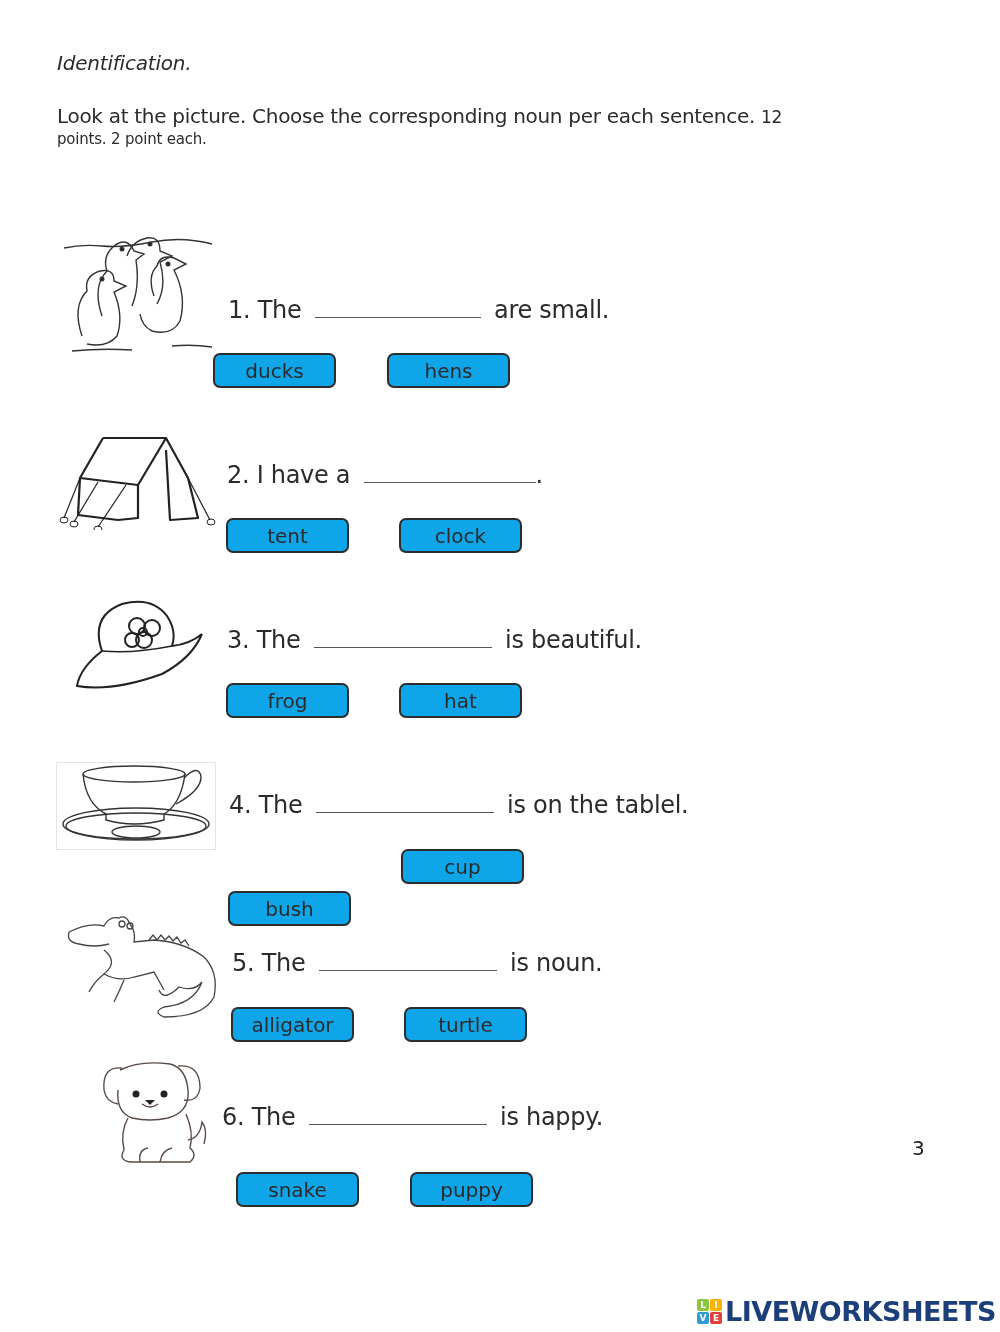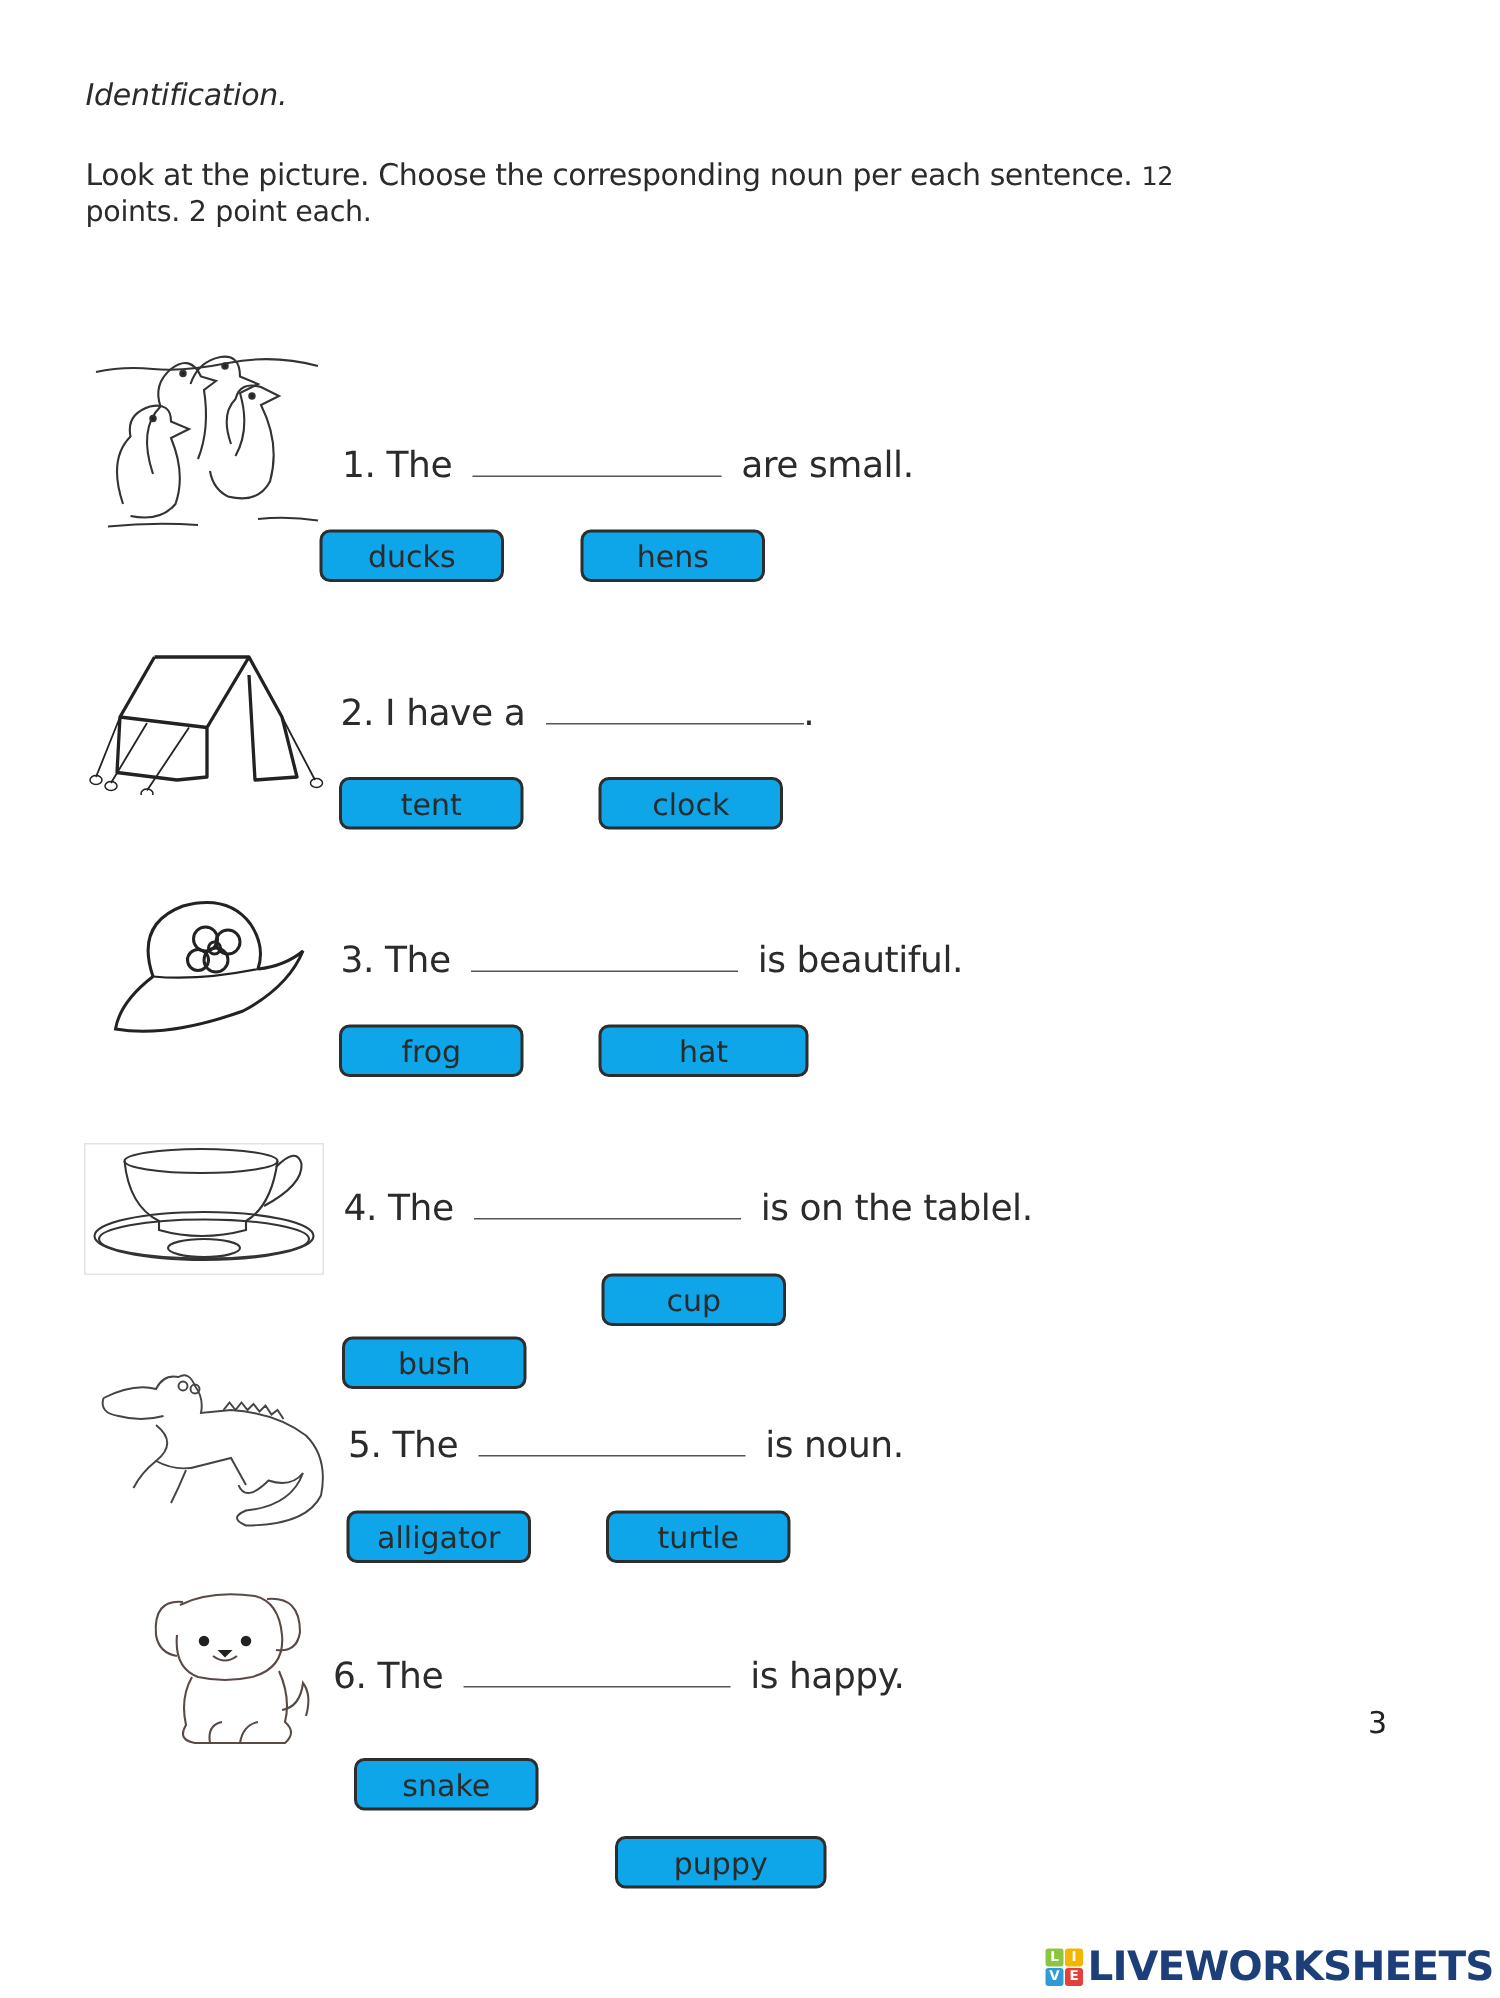--- a/index.html
+++ b/index.html
@@ -5,21 +5,21 @@
   html, body { margin: 0; padding: 0; background: #ffffff; }
   body {
     width: 1000px; height: 1332px; position: relative; overflow: hidden;
     font-family: "DejaVu Sans", "Liberation Sans", sans-serif;
     color: #2a2a2a;
   }
   .abs { position: absolute; }
   .title { left: 57px; top: 51px; font-size: 20px; font-weight: 300; letter-spacing: -0.2px; color: #2b2b2b; font-style: italic; }
   .instr { left: 57px; top: 104px; font-size: 20px; color: #2b2b2b; letter-spacing: -0.3px; white-space: nowrap; }
   .instr .pts { font-size: 17px; }
-  .instr2 { left: 57px; top: 130px; font-size: 19px; color: #2b2b2b; letter-spacing: -0.2px; }
+  .instr2 { left: 57px; top: 130px; font-size: 15px; color: #2b2b2b; letter-spacing: -0.2px; }
   .sentence { font-size: 24px; color: #2b2b2b; white-space: nowrap; letter-spacing: -0.3px; }
   .blank { display: inline-block; border-bottom: 1.5px solid #555; height: 1px; vertical-align: baseline; margin: 0 6px; }
   .choice {
     position: absolute; height: 33px; width: 120px;
     border: 2px solid #2d2d2d; border-radius: 7px; background: #0ea5e9;
     display: flex; align-items: center; justify-content: center;
     font-size: 20px; color: #2b2b2b; box-sizing: border-box; cursor: pointer;
   }
   .pic { position: absolute; }
   .pagenum { left: 912px; top: 1136px; font-size: 20px; color: #222; }
@@ -93,21 +93,21 @@
     <circle cx="71" cy="36" r="4"></circle>
   </g>
 </svg>
 <div class="abs sentence" style="left:227px;top:626px">
   <span>3.</span>
   <span>The</span>
   <span class="blank" style="width:178px"></span>
   <span>is beautiful.</span>
 </div>
 <div class="choice" style="left:226px;top:683px;width:123px;height:35px">frog</div>
-<div class="choice" style="left:399px;top:683px;width:140px;height:35px">hat</div>
+<div class="choice" style="left:399px;top:683px;width:123px;height:35px">hat</div>
 
 <svg class="pic" style="left:56px;top:762px" width="160" height="88" viewBox="0 0 160 88">
   <rect x="0.5" y="0.5" width="159" height="87" fill="#fff" stroke="#e4e4e4"></rect>
   <g fill="none" stroke="#333" stroke-width="1.4">
     <ellipse cx="80" cy="62" rx="73" ry="16"></ellipse>
     <ellipse cx="80" cy="64" rx="70" ry="13"></ellipse>
     <ellipse cx="78" cy="12" rx="51" ry="8"></ellipse>
     <path d="M27 12 Q30 42 50 52 L50 58 Q78 66 108 58 L108 52 Q125 42 129 12"></path>
     <ellipse cx="80" cy="70" rx="24" ry="6"></ellipse>
     <path d="M128 16 Q142 2 145 14 Q146 28 120 42"></path>
@@ -156,21 +156,21 @@
     <circle cx="64" cy="34" r="3.5" fill="#222"></circle>
   <path d="M45 40 L55 40 L50 45 Z" fill="#222"></path>
 </svg>
 <div class="abs sentence" style="left:222px;top:1103px">
   <span>6.</span>
   <span>The</span>
   <span class="blank" style="width:178px"></span>
   <span>is happy.</span>
 </div>
 <div class="choice" style="left:236px;top:1172px;width:123px;height:35px">snake</div>
-<div class="choice" style="left:410px;top:1224px;width:141px;height:35px">puppy</div>
+<div class="choice" style="left:410px;top:1172px;width:123px;height:35px">puppy</div>
 
 <div class="abs pagenum">3</div>
 
 <div class="abs logo">
   <div class="logo-blocks">
     <span class="lb" style="background:#8cc63f">L</span>
     <span class="lb" style="background:#f7b500">I</span>
     <span class="lb" style="background:#2e9bd6">V</span>
     <span class="lb" style="background:#e2413b">E</span>
   </div>

